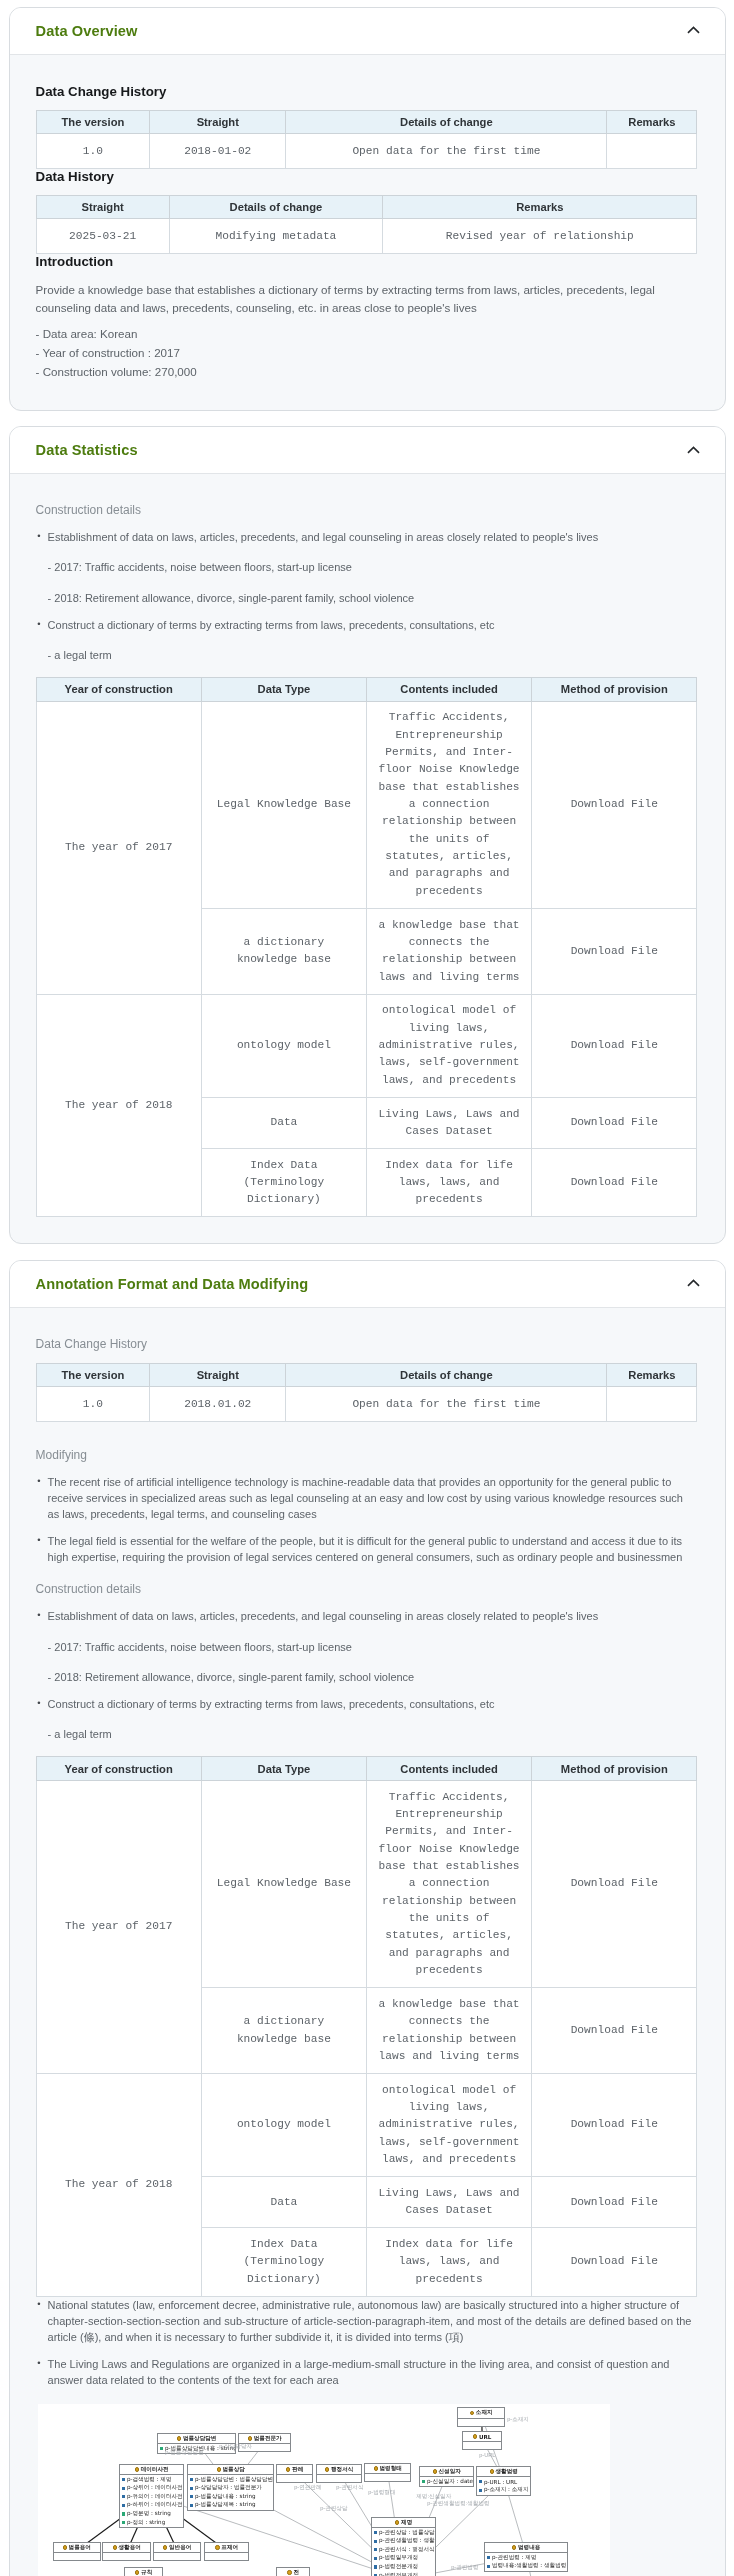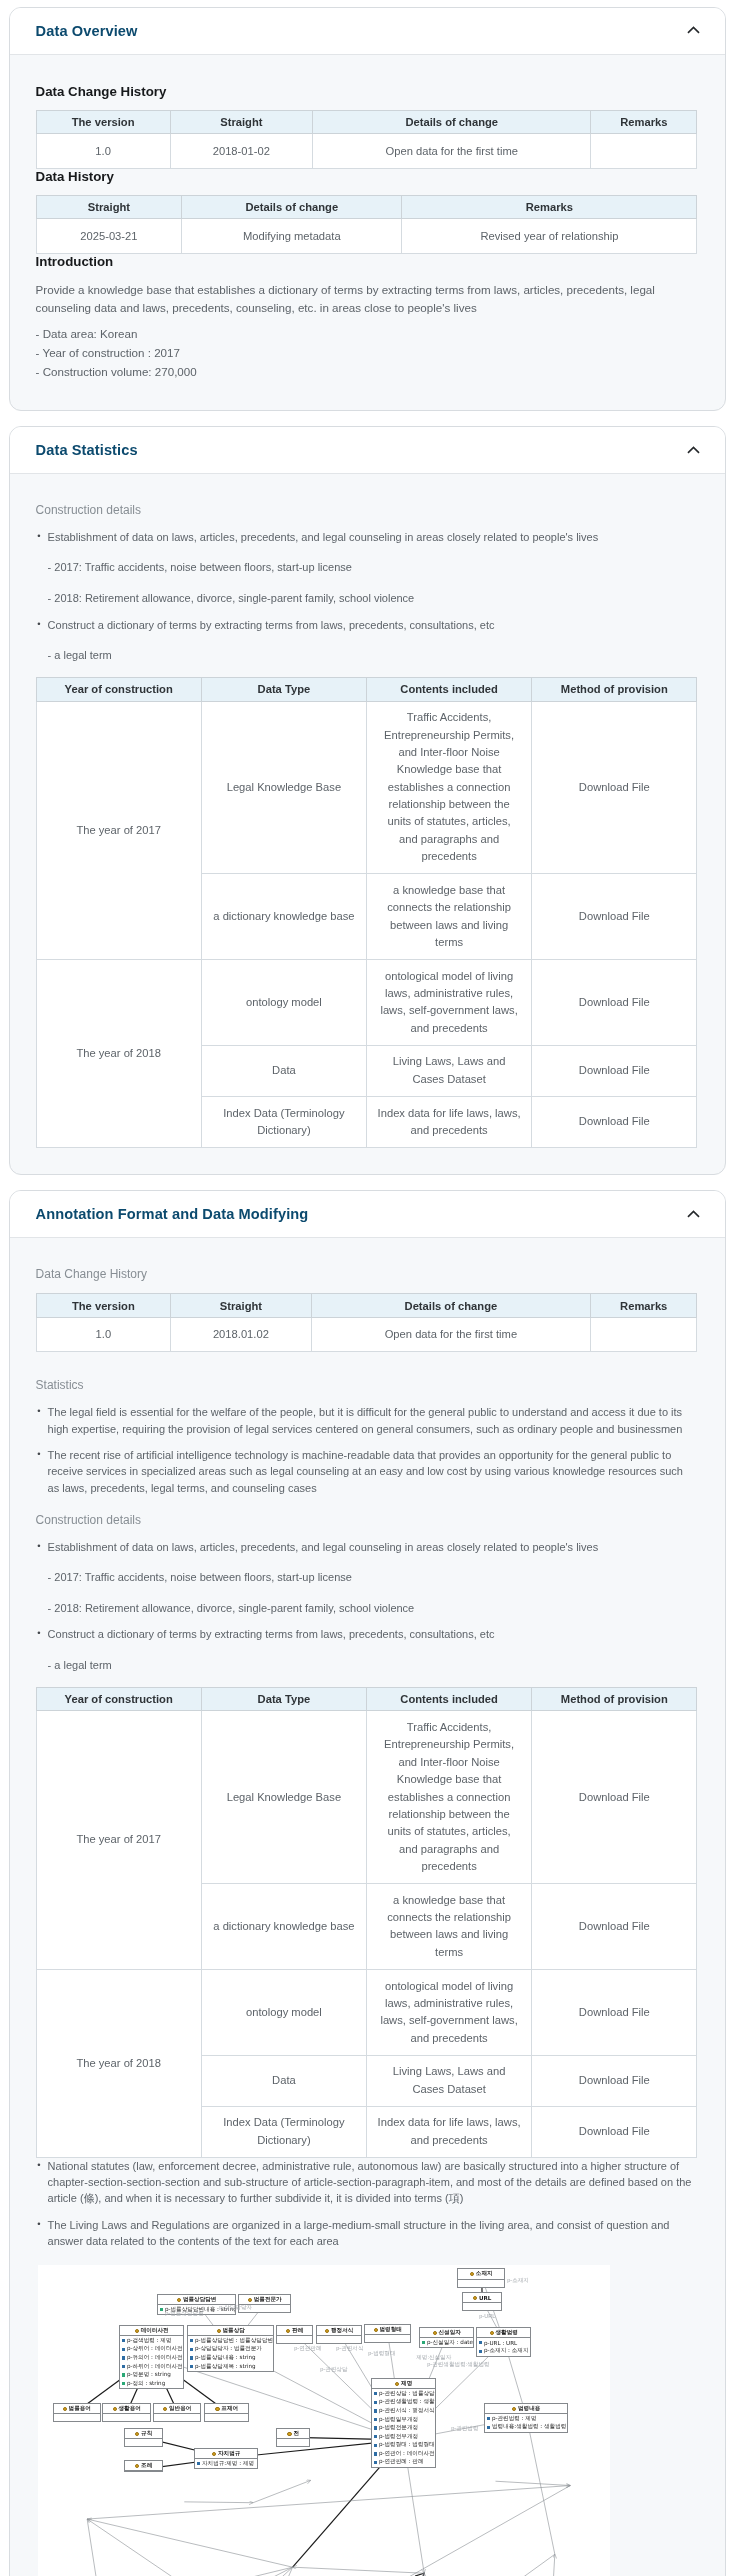--- a/index.html
+++ b/index.html
@@ -1,26 +1,26 @@
 <!DOCTYPE html>
 <html style="font-size:13.8px"><head>
 <meta charset="utf-8">
 <style>
   html,body{margin:0;padding:0;background:#fff;}
   body{width:735px;min-height:2576px;font-family:"Liberation Sans","DejaVu Sans",sans-serif;padding-top:6.9px;box-sizing:border-box;}
   .card{margin:0 8.6px 15.5px;border:0.9px solid #d8dce0;border-radius:12px;overflow:hidden;background:#f6f8fa;}
   .band{height:46px;display:flex;align-items:center;justify-content:space-between;padding:0 20.6px 0 26px;background:#fff;border-bottom:0.9px solid #e2e5e8;}
-  .band h2{margin:0;font-size:14.6px;font-weight:700;color:#0c4a6e;letter-spacing:0.1px;}
+  .band h2{margin:0;font-size:14.6px;font-weight:700;color:#4d7c0f;letter-spacing:0.1px;}
   .chev{background:none;border:none;padding:1.7px;cursor:pointer;line-height:0;}
   .content{padding:29px 28px 26px 26px;}
   h3.sub{font-size:13.3px;font-weight:700;color:#17191b;margin:0 0 11.2px;}
   .graylab{font-size:12px;color:#878e94;margin:0 0 12px;}
   .tbl{width:100%;border-collapse:collapse;background:#fff;border:1.3px solid #a6adb3;}
   .tbl th{background:#e7f2f8;font-size:11.2px;font-weight:600;color:#2f3438;padding:5.2px 5.2px;border:0.9px solid #ccd3d8;}
-  .tbl td{font-size:11.2px;color:#5d6369;text-align:center;padding:8.6px 10.3px;border:0.9px solid #d5dbe0;background:#fff;line-height:1.45;}
+  .tbl td{font-size:11.2px;color:#5d6369;text-align:center;padding:8.6px 10.3px;border:0.9px solid #d5dbe0;background:#fff;line-height:1.45;font-family:Liberation Mono, monospace;}
   .tbl.hist td{padding:8.6px 10.3px;}
   .tbl.stats td{padding:7.7px 10.3px;line-height:1.55;}
   .dl{cursor:pointer;}
   .mt36{margin-top:31px;}
   .mt30{margin-top:26px;}
   .mt20{margin-top:17px;}
   .mt16{margin-top:13.8px;}
   p.intro{margin:12px 0 8.6px;font-size:11.6px;color:#5d6369;line-height:1.6;}
   .introline{font-size:11.6px;color:#5d6369;margin:0 0 6px;}
   ul.blist{list-style:none;margin:0 0 5.2px;padding:0;}
@@ -185,24 +185,24 @@
       <tbody>
           <tr>
         <td>1.0</td>
         <td>2018.01.02</td>
         <td>Open data for the first time</td>
         <td></td>
       </tr>
         </tbody>
     </table>
 
-    <div class="graylab mt30">Statistics</div>
+    <div class="graylab mt30">Modifying</div>
     <ul class="blist">
+      <li>The recent rise of artificial intelligence technology is machine-readable data that provides an opportunity for the general public to receive services in specialized areas such as legal counseling at an easy and low cost by using various knowledge resources such as laws, precedents, legal terms, and counseling cases</li>
       <li>The legal field is essential for the welfare of the people, but it is difficult for the general public to understand and access it due to its high expertise, requiring the provision of legal services centered on general consumers, such as ordinary people and businessmen</li>
-      <li>The recent rise of artificial intelligence technology is machine-readable data that provides an opportunity for the general public to receive services in specialized areas such as legal counseling at an easy and low cost by using various knowledge resources such as laws, precedents, legal terms, and counseling cases</li>
     </ul>
 
     <div class="graylab mt20">Construction details</div>
     <ul class="blist">
       <li>
         <span>Establishment of data on laws, articles, precedents, and legal counseling in areas closely related to people's lives</span>
         <div class="subline">- 2017: Traffic accidents, noise between floors, start-up license</div>
         <div class="subline">- 2018: Retirement allowance, divorce, single-parent family, school violence</div>
       </li>
       <li>

